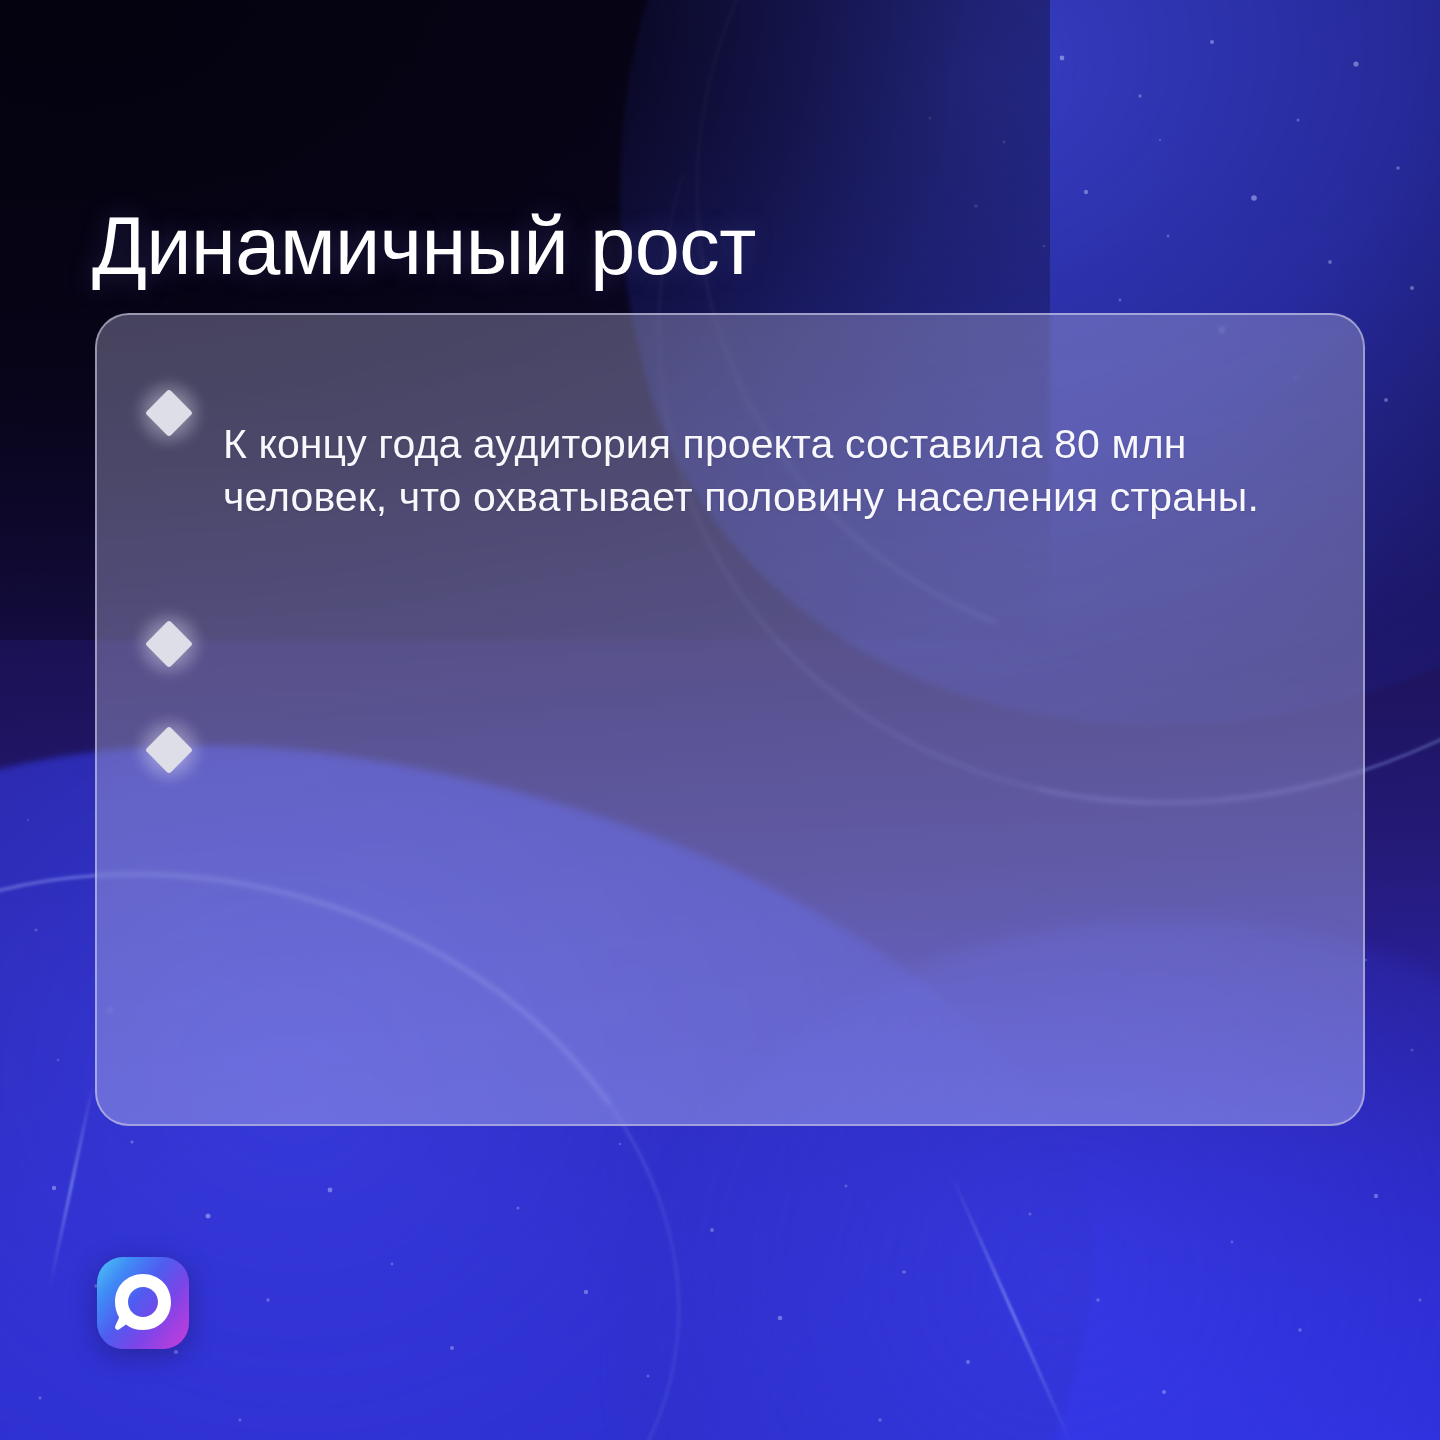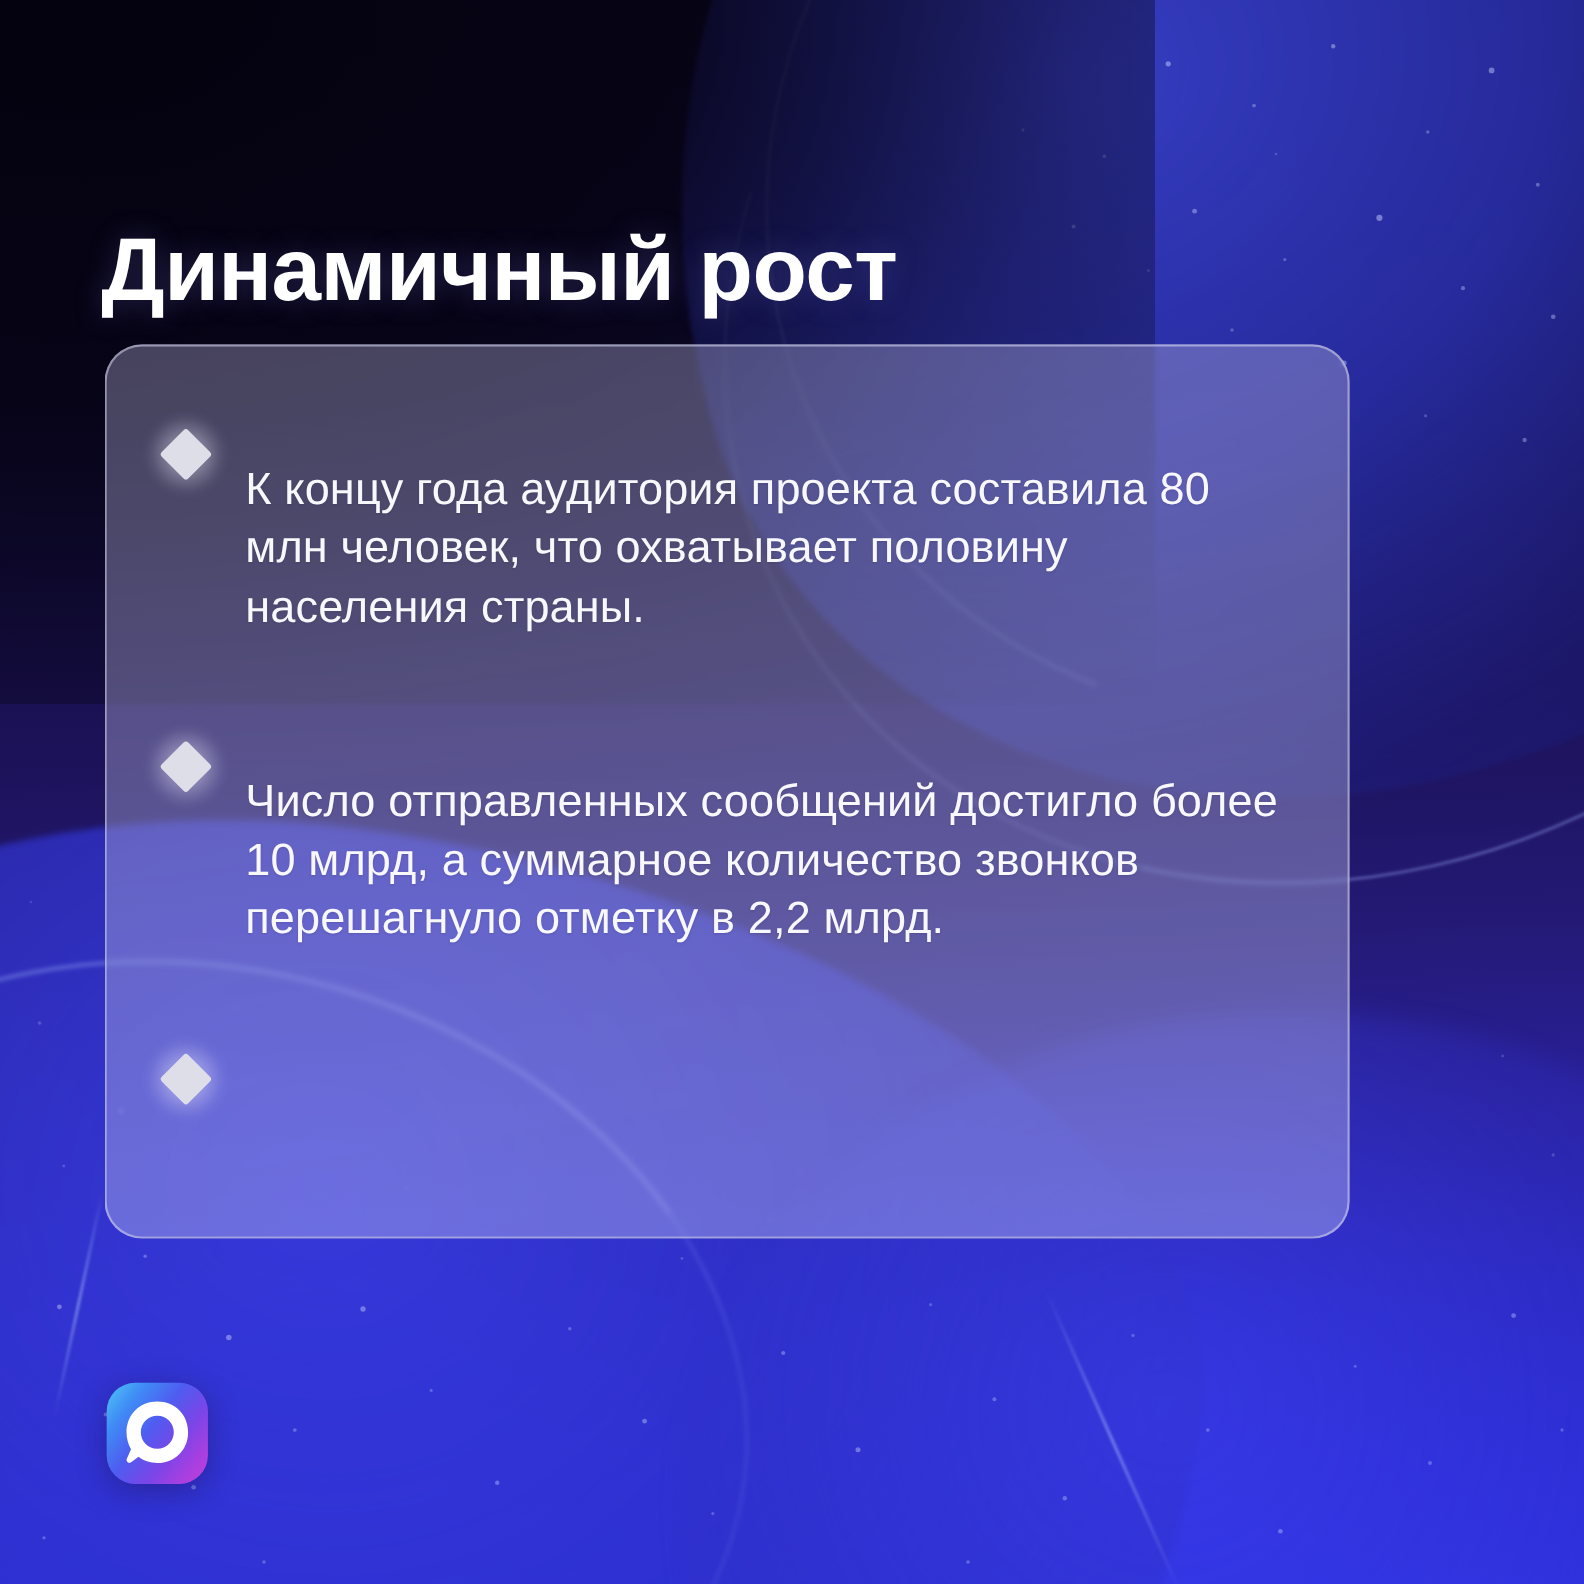--- a/index.html
+++ b/index.html
@@ -135,33 +135,33 @@
     opacity: 0.85;
   }
 
   
   .title {
     position: absolute;
     left: 92px;
     top: 150px;
     color: #ffffff;
     font-size: 81px;
-    font-weight: 700;
+    font-weight: 400;
     letter-spacing: -0.5px;
     line-height: 1.05;
     white-space: nowrap;
     text-shadow: 0 0 26px rgba(120,120,220,0.28);
   }
 
   
   .card {
     position: absolute;
     left: 95px;
     top: 313px;
-    width: 1132px;
+    width: 1270px;
     height: 813px;
     box-sizing: border-box;
     border-radius: 34px;
     border: 2px solid rgba(215,215,235,0.55);
     background: linear-gradient(172deg,
       rgba(168,165,205,0.40) 0%,
       rgba(172,170,212,0.42) 40%,
       rgba(176,176,230,0.44) 75%,
       rgba(178,180,240,0.45) 100%);
     backdrop-filter: blur(2px);
@@ -343,21 +343,20 @@
           <span class="diamond"></span>
         </span>
         <p class="bullet-text">К концу года аудитория проекта составила 80 млн человек, что охватывает половину населения страны.</p>
       </div>
 
       <div class="bullet-row">
         <span class="diamond-wrap">
           <span class="diamond-glow"></span>
           <span class="diamond"></span>
         </span>
-        <p class="bullet-text">Число отправленных сообщений достигло более 10 млрд, а суммарное количество звонков перешагнуло отметку в 2,2 млрд.</p>
       </div>
 
       <div class="bullet-row">
         <span class="diamond-wrap">
           <span class="diamond-glow"></span>
           <span class="diamond"></span>
         </span>
       </div>
 
     </div>

